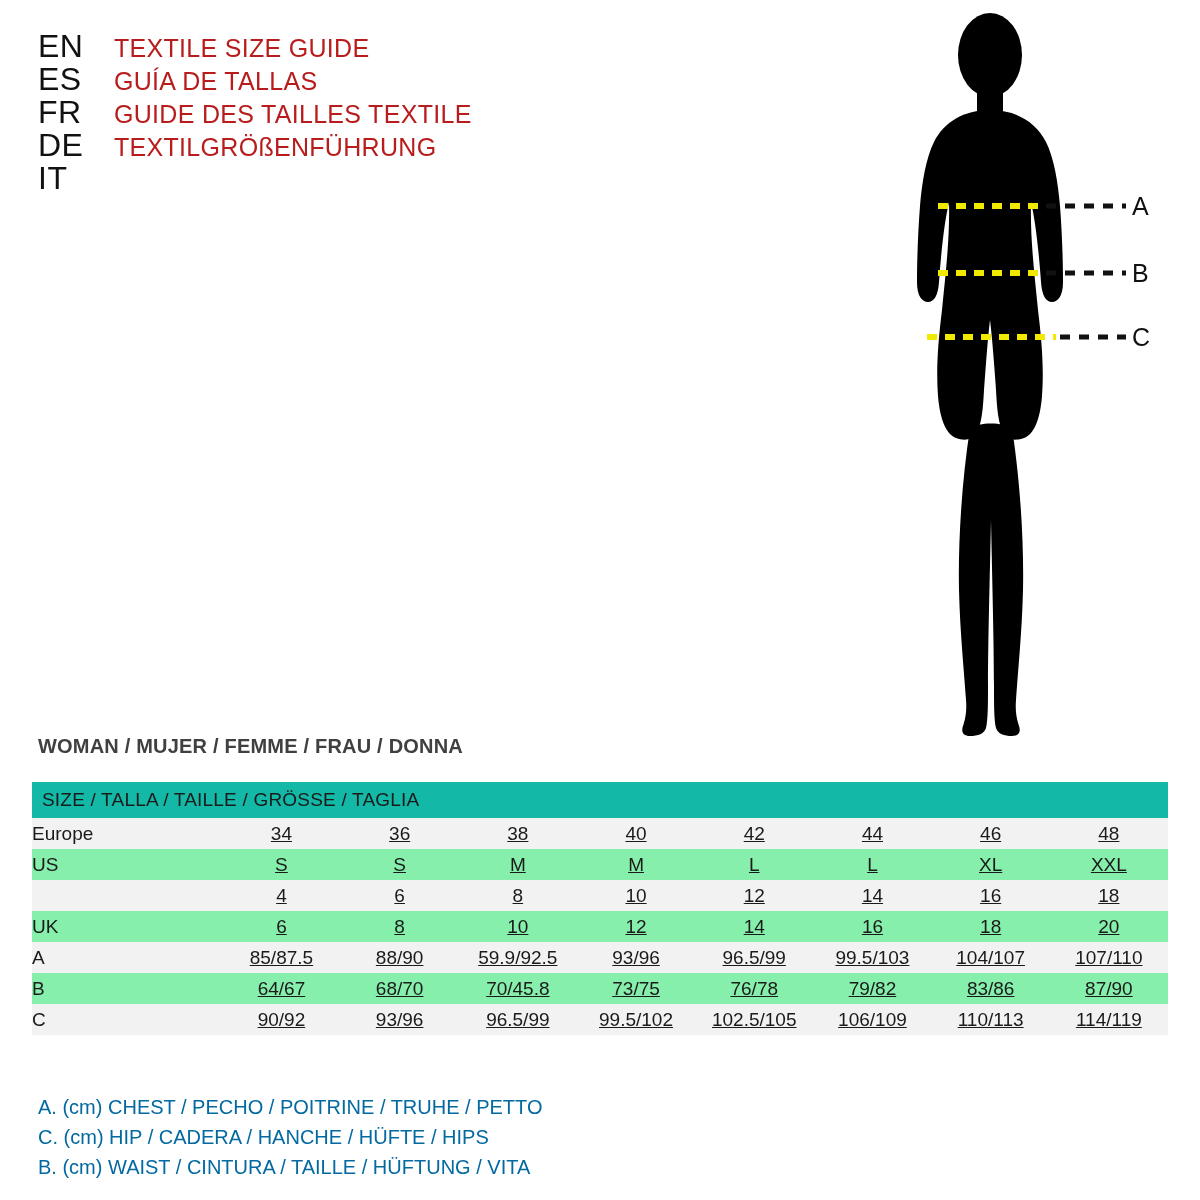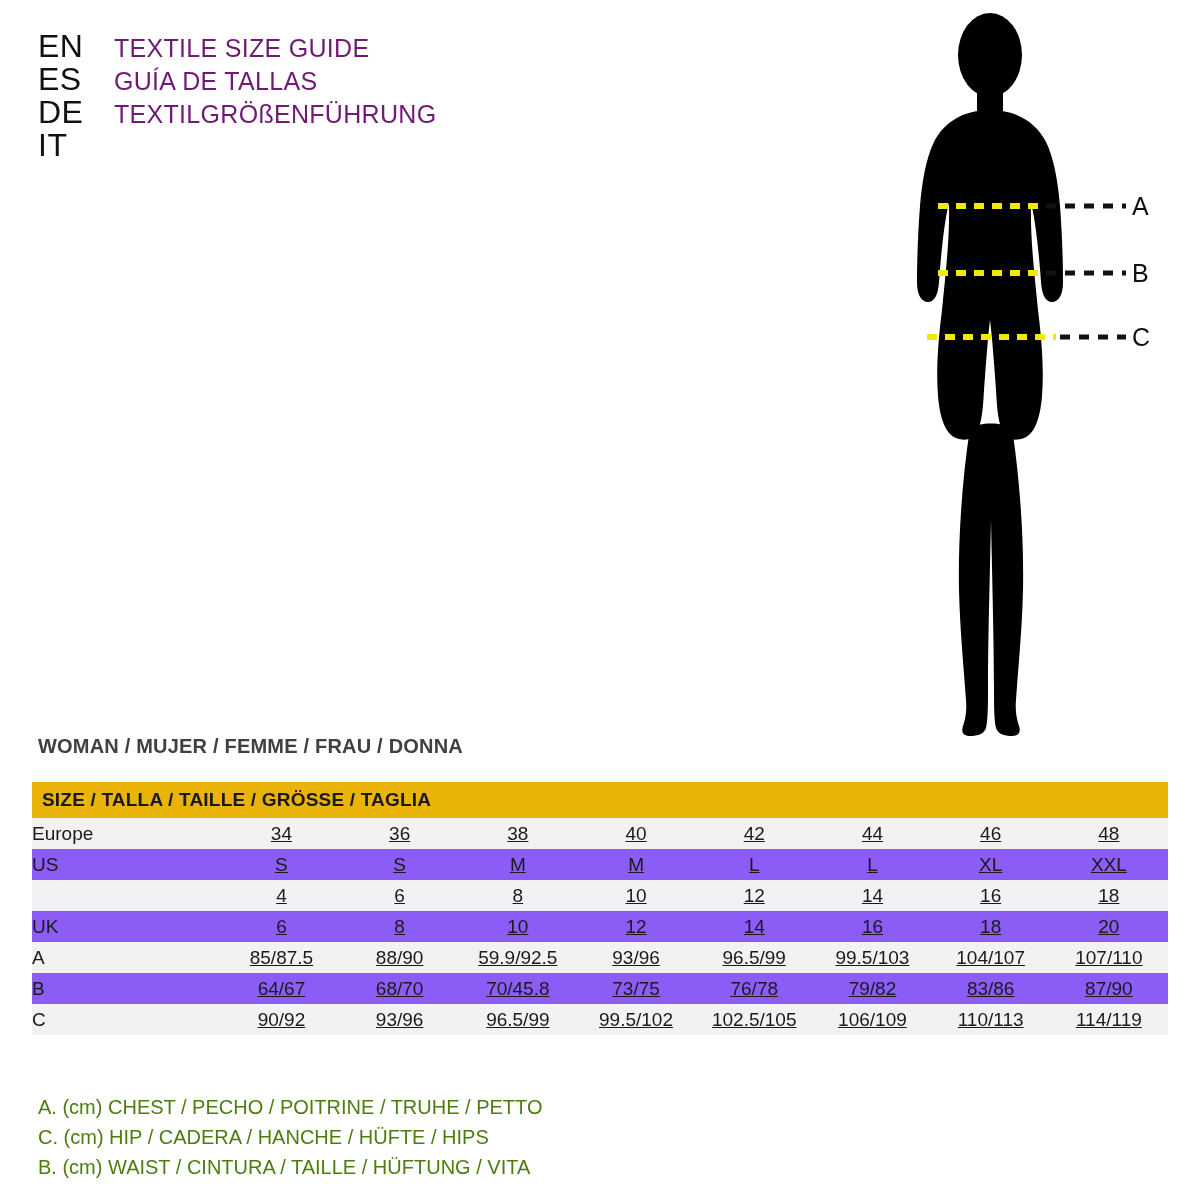--- a/index.html
+++ b/index.html
@@ -30,21 +30,21 @@
   }
   .lang-code {
     width: 76px;
     font-size: 32px;
     letter-spacing: 0.5px;
     color: #111;
   }
   .lang-text {
     font-size: 25px;
     letter-spacing: 0.3px;
-    color: #701a75;
+    color: #b91c1c;
   }
 
   
   .figure-area {
     position: absolute;
     left: 860px;
     top: 10px;
     width: 330px;
     height: 760px;
   }
@@ -78,30 +78,30 @@
     width: 1136px;
     border-collapse: collapse;
     font-size: 19px;
   }
   .size-table td {
     padding: 0;
     height: 31px;
     vertical-align: middle;
   }
   .hdr-row td {
-    background: #eab308;
-    font-weight: bold;
+    background: #14b8a6;
+    font-weight: normal;
     height: 36px;
   }
   .hdr-row td.hdr-cell {
     padding-left: 10px;
     letter-spacing: 0.2px;
   }
   .row-light td { background: #f2f2f2; }
-  .row-dark td { background: #8b5cf6; }
+  .row-dark td { background: #86efac; }
   .label-cell {
     padding-left: 10px;
     text-align: left;
     width: 190px;
     white-space: nowrap;
     margin-left: 33px;
   }
   .val-cell {
     text-align: center;
     width: 118px;
@@ -112,35 +112,39 @@
   
   .footnotes {
     position: absolute;
     left: 38px;
     top: 1092px;
     width: 900px;
   }
   .footnote {
     font-size: 20px;
     line-height: 30px;
-    color: #4d7c0f;
+    color: #0369a1;
     white-space: nowrap;
   }
 </style>
 </head>
 <body>
 
 <div class="lang-block">
   <div class="lang-row">
     <span class="lang-code">EN</span>
     <span class="lang-text">TEXTILE SIZE GUIDE</span>
   </div>
   <div class="lang-row">
     <span class="lang-code">ES</span>
     <span class="lang-text">GUÍA DE TALLAS</span>
+  </div>
+  <div class="lang-row">
+    <span class="lang-code">FR</span>
+    <span class="lang-text">GUIDE DES TAILLES TEXTILE</span>
   </div>
   <div class="lang-row">
     <span class="lang-code">DE</span>
     <span class="lang-text">TEXTILGRÖßENFÜHRUNG</span>
   </div>
   <div class="lang-row">
     <span class="lang-code">IT</span>
   </div>
 </div>
 

